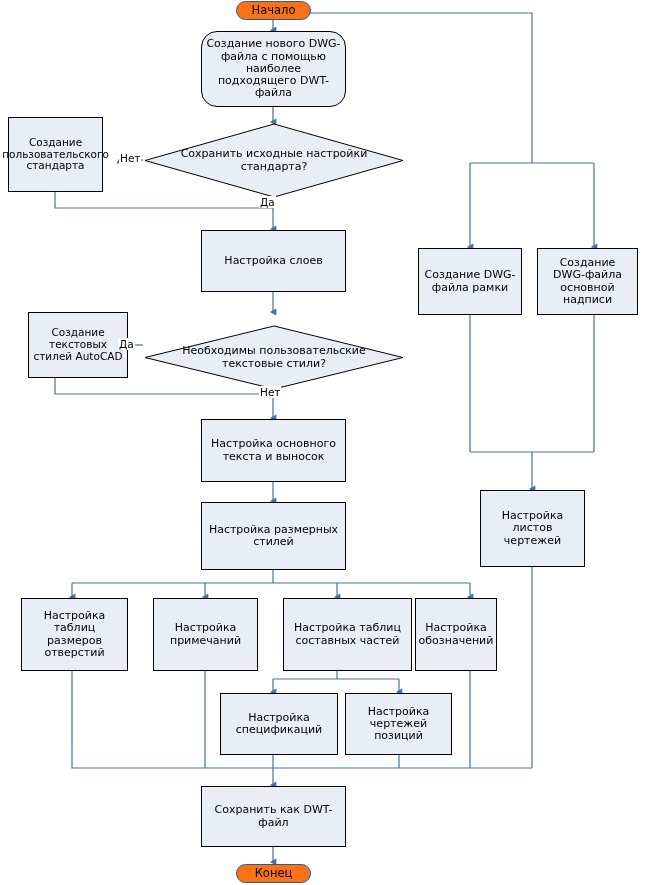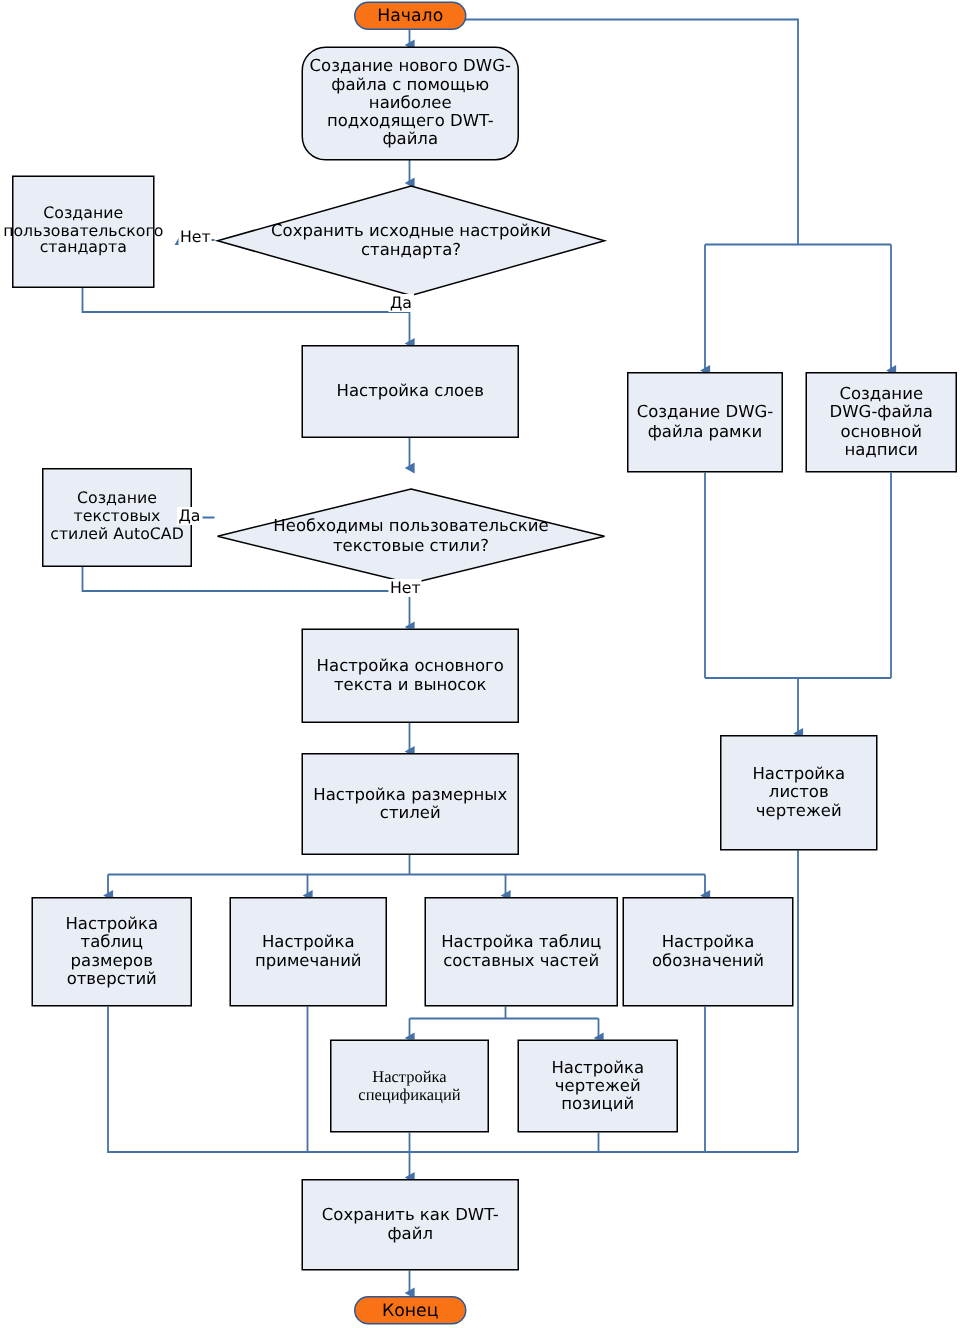--- a/index.html
+++ b/index.html
@@ -209,25 +209,25 @@
   </div>
 
   <div class="node process" style="left:153px; top:598px; width:105px; height:73px;">
     <span>Настройка примечаний</span>
   </div>
 
   <div class="node process" style="left:283px; top:598px; width:129px; height:73px;">
     <span>Настройка таблиц составных частей</span>
   </div>
 
-  <div class="node process" style="left:415px; top:598px; width:114px; height:73px;">
+  <div class="node process" style="left:415px; top:598px; width:82px; height:73px;">
     <span>Настройка обозначений</span>
   </div>
 
-  <div class="node process" style="left:220px; top:693px; width:106px; height:62px;font-family:Liberation Serif, serif;">
+  <div class="node process" style="left:220px; top:693px; width:118px; height:62px;">
     <span>Настройка спецификаций</span>
   </div>
 
   <div class="node process" style="left:345px; top:693px; width:107px; height:62px;">
     <span>Настройка чертежей позиций</span>
   </div>
 
   <div class="node process" style="left:201px; top:786px; width:145px; height:61px;">
     <span>Сохранить как DWT-файл</span>
   </div>

